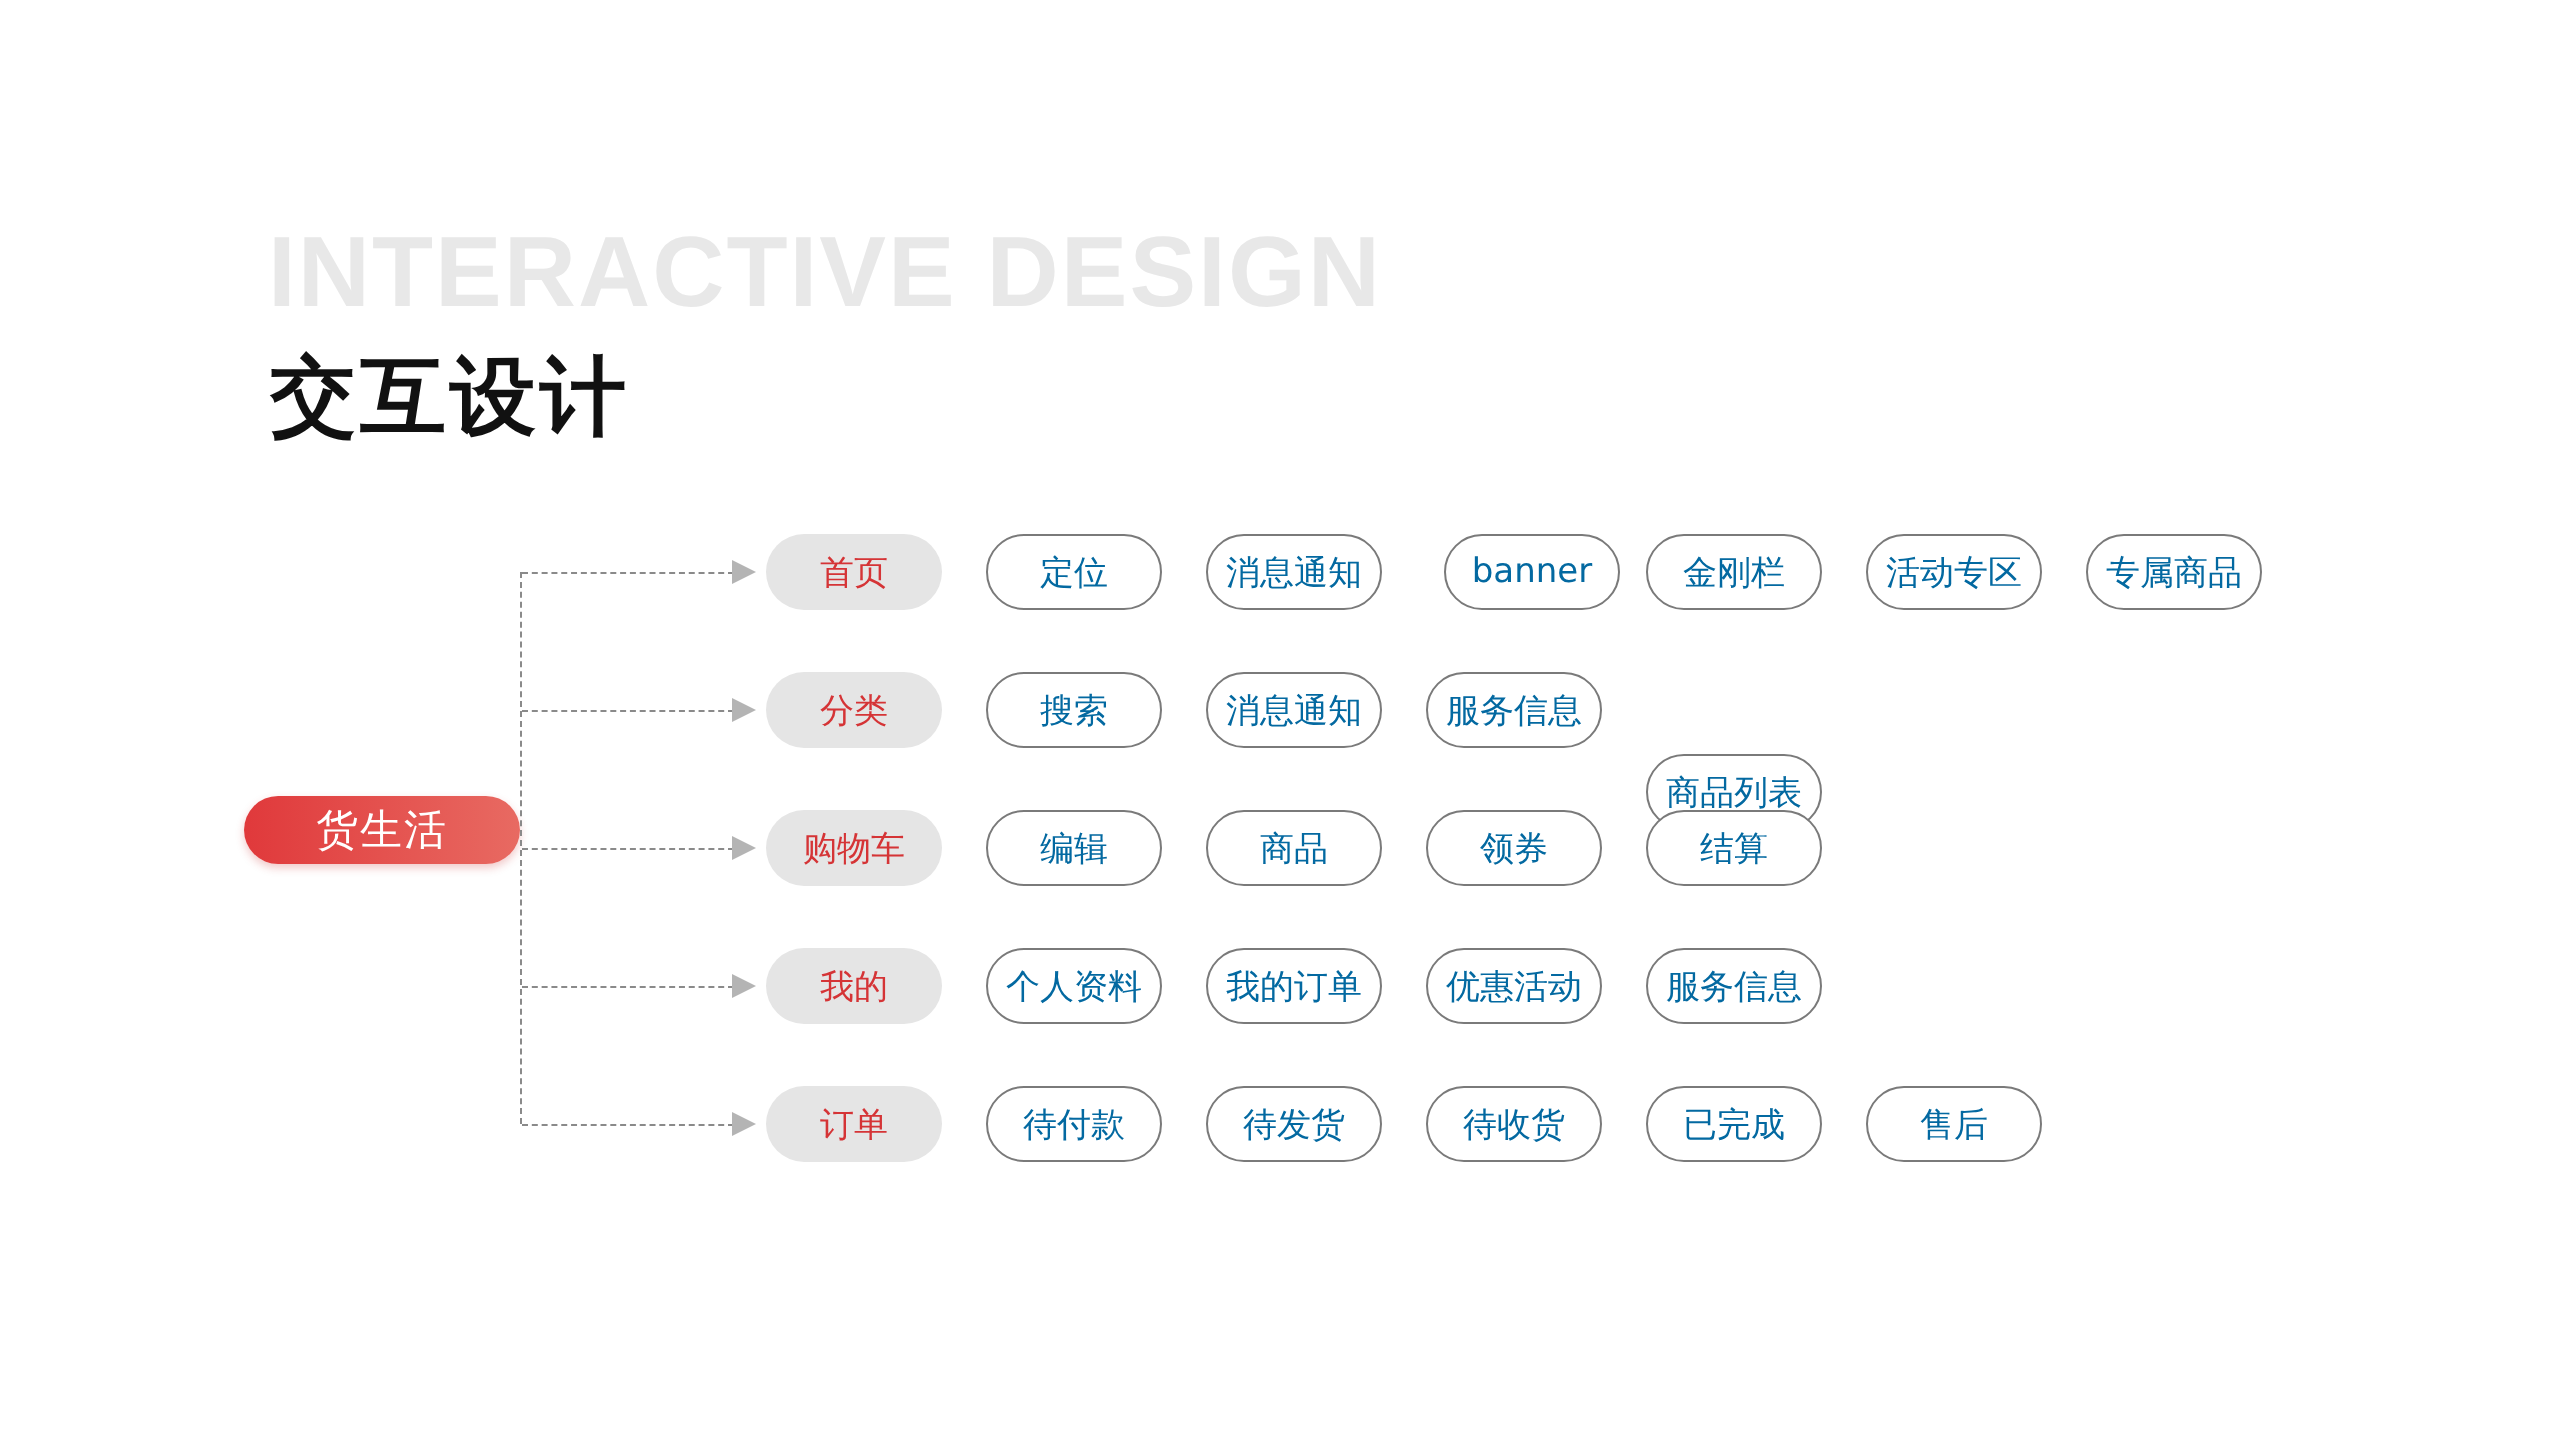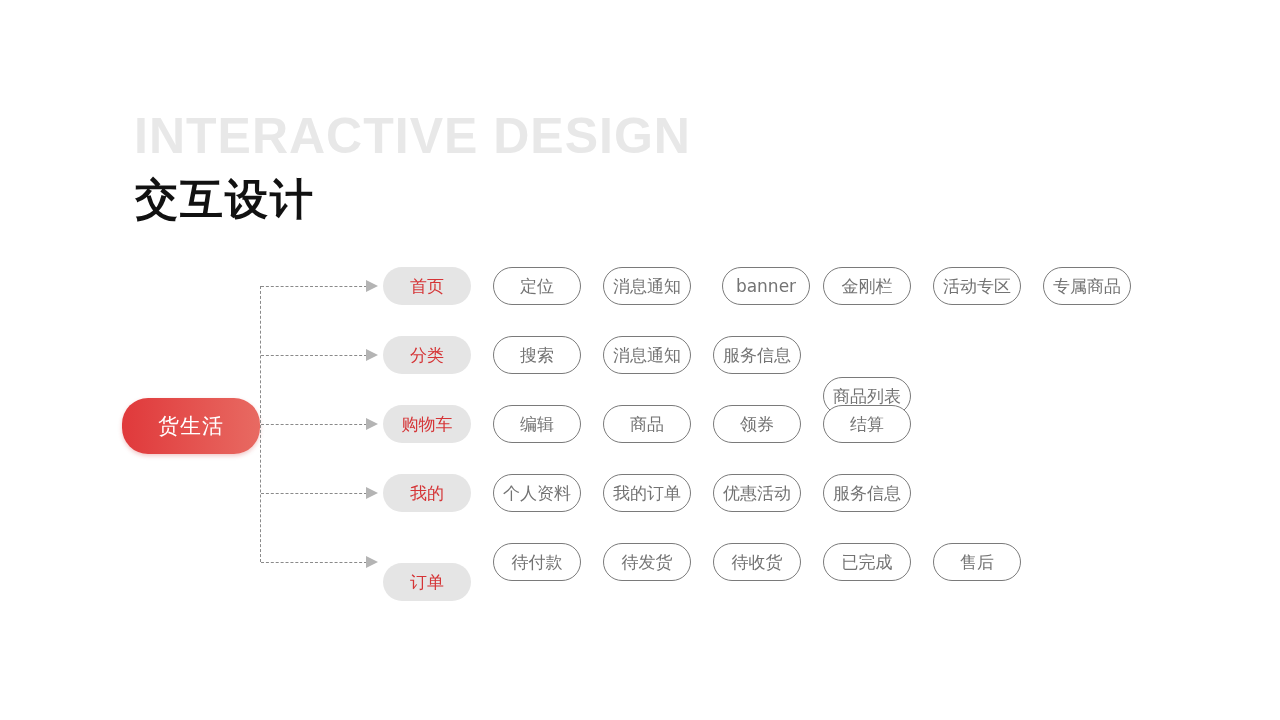--- a/index.html
+++ b/index.html
@@ -2,32 +2,32 @@
 <html><head>
 <meta charset="utf-8">
 <style>
   html, body { margin:0; padding:0; }
   body { width:1280px; height:720px; background:#ffffff; position:relative; overflow:hidden;
          font-family:"DejaVu Sans", "Liberation Sans", sans-serif; }
   .bg-title { position:absolute; left:134px; top:106px; font-family:"Liberation Sans","DejaVu Sans",sans-serif;
               font-weight:bold; font-size:50px; color:#e8e8e8; letter-spacing:1px; white-space:nowrap; line-height:60px; }
   .main-title { position:absolute; left:135px; top:143px; font-size:43px; font-weight:bold; color:#111;
                 letter-spacing:2px; line-height:56px; white-space:nowrap;margin-top:28px; }
-  .root { position:absolute; left:122px; top:398px; width:138px; height:56px; border-radius:26px;
+  .root { position:absolute; left:122px; top:398px; width:138px; height:34px; border-radius:26px;
           background:linear-gradient(90deg,#e0393b 0%,#e86a62 100%); color:#fff; font-size:21px;
           display:flex; align-items:center; justify-content:center; letter-spacing:1px;
           box-shadow:0 2px 4px rgba(200,40,40,0.25); }
   .vline { position:absolute; left:260px; top:286px; height:276px; border-left:1.3px dashed #8a8a8a; }
   .hline { position:absolute; left:261px; width:106px; border-top:1.3px dashed #8a8a8a; }
   .arrow { position:absolute; left:366px; width:0; height:0; border-top:6px solid transparent;
            border-bottom:6px solid transparent; border-left:12px solid #b4b4b4; }
   .cat { position:absolute; left:383px; width:88px; height:38px; border-radius:19px; background:#e5e5e5;
          color:#d53436; font-size:17px; display:flex; align-items:center; justify-content:center; }
   .item { position:absolute; width:86px; height:36px; border-radius:19px; border:1px solid #7a7a7a;
-          color:#737373; font-size:17px; display:flex; align-items:center; justify-content:center;
+          color:#0369a1; font-size:17px; display:flex; align-items:center; justify-content:center;
           background:#fff; white-space:nowrap;text-align:right; }
 </style>
 </head>
 <body>
 
 <div class="bg-title">INTERACTIVE DESIGN</div>
 <div class="main-title">交互设计</div>
 
 <div class="root">货生活</div>
 <div class="vline"></div>
@@ -58,19 +58,19 @@
     <div class="item" style="left: 823px; top: 405px;">结算</div>
     <div class="hline" style="top: 493px;"></div>
     <div class="arrow" style="top: 487px;"></div>
     <div class="cat" style="top: 474px;">我的</div>
     <div class="item" style="left: 493px; top: 474px;">个人资料</div>
     <div class="item" style="left: 603px; top: 474px;">我的订单</div>
     <div class="item" style="left: 713px; top: 474px;">优惠活动</div>
     <div class="item" style="left: 823px; top: 474px;">服务信息</div>
     <div class="hline" style="top: 562px;"></div>
     <div class="arrow" style="top: 556px;"></div>
-    <div class="cat" style="top: 543px; margin-top: 20px;">订单</div>
+    <div class="cat" style="top: 543px;">订单</div>
     <div class="item" style="left: 493px; top: 543px;">待付款</div>
     <div class="item" style="left: 603px; top: 543px;">待发货</div>
     <div class="item" style="left: 713px; top: 543px;">待收货</div>
     <div class="item" style="left: 823px; top: 543px;">已完成</div>
     <div class="item" style="left: 933px; top: 543px;">售后</div>
   </div>
 
 </body></html>

